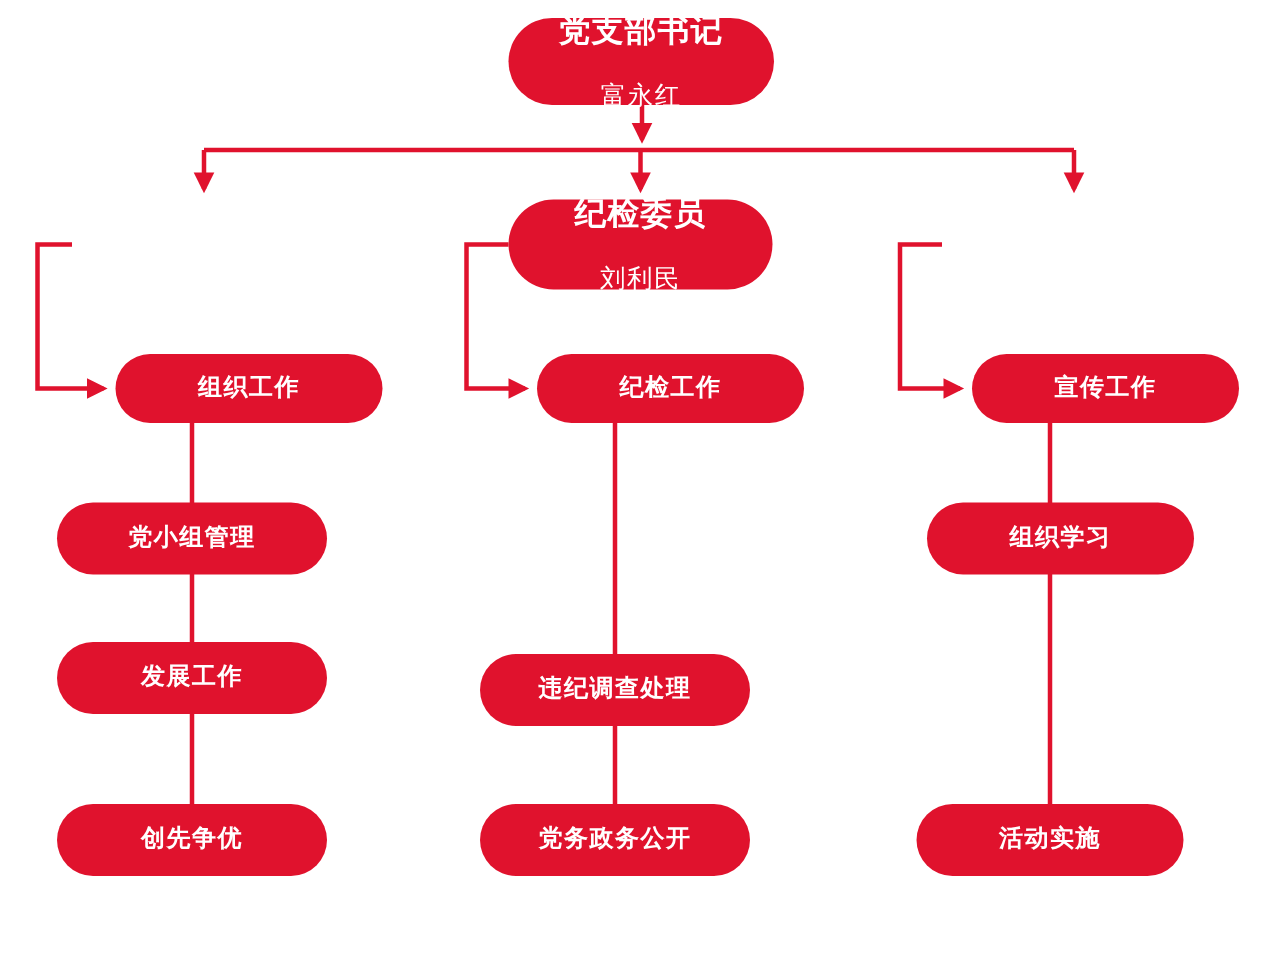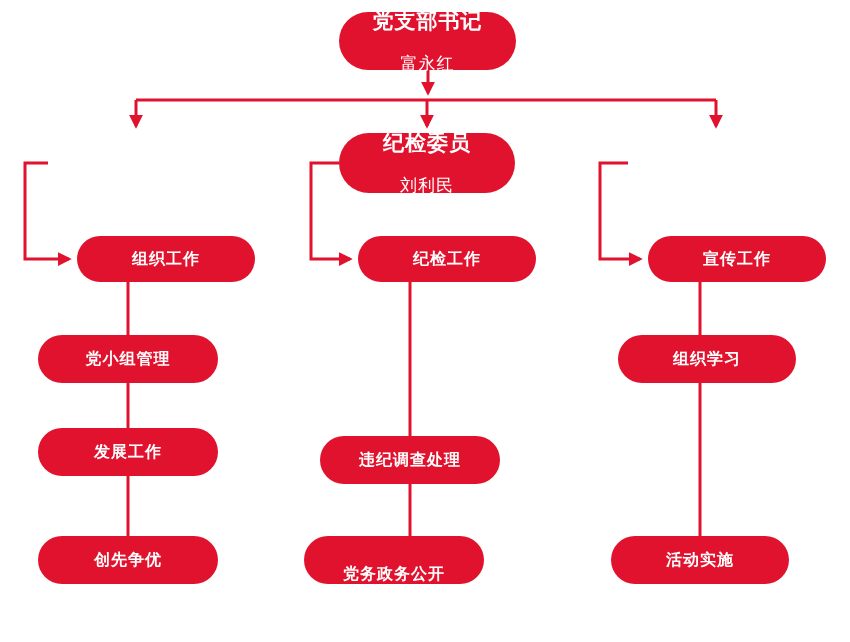--- a/index.html
+++ b/index.html
@@ -105,21 +105,21 @@
   <div class="node solo-task" style="left:38px; top:416px; width:180px;margin-top:12px;">
     <div class="t">发展工作</div>
   </div>
   <div class="node solo-task" style="left:38px; top:536px; width:180px;">
     <div class="t">创先争优</div>
   </div>
 
   <div class="node solo-task" style="left:320px; top:436px; width:180px;">
     <div class="t">违纪调查处理</div>
   </div>
-  <div class="node solo-task" style="left:304px; top:536px; width:180px;justify-content:flex-end;">
+  <div class="node solo-task" style="left:320px; top:536px; width:180px;">
     <div class="t">党务政务公开</div>
   </div>
 
   <div class="node solo-task" style="left:618px; top:335px; width:178px;">
     <div class="t">组织学习</div>
   </div>
   <div class="node solo-task" style="left:611px; top:536px; width:178px;">
     <div class="t">活动实施</div>
   </div>
 

